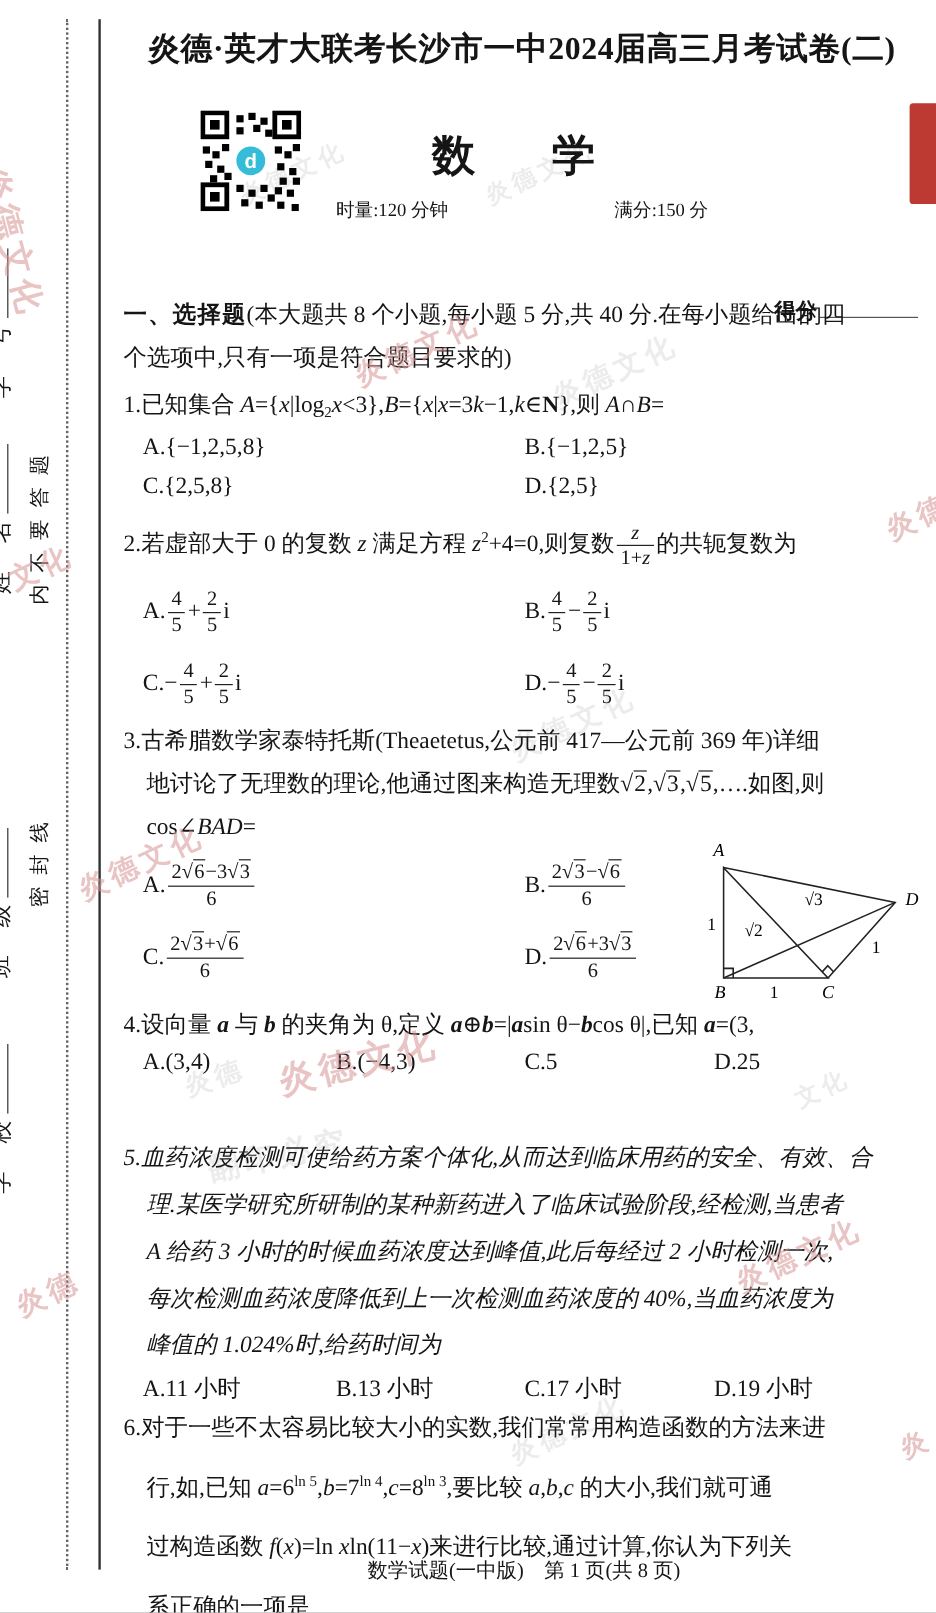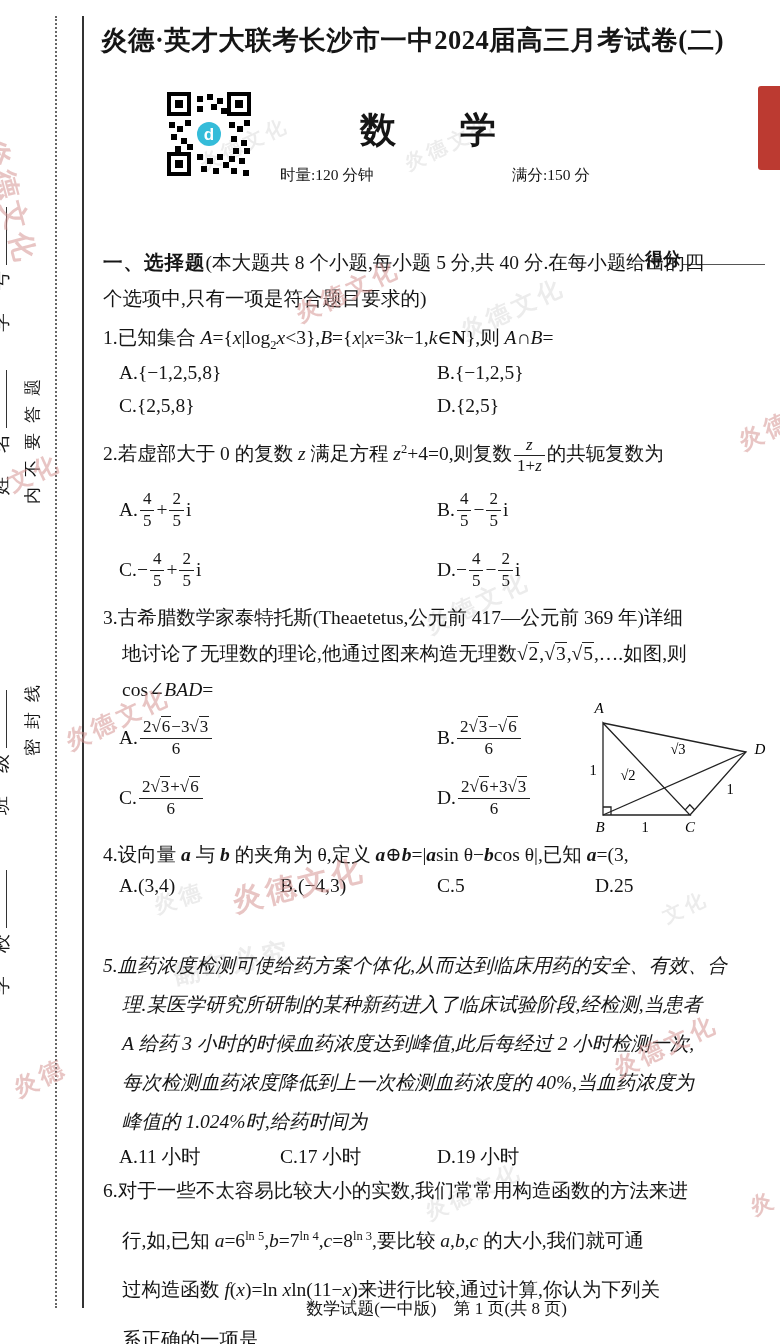--- a/index.html
+++ b/index.html
@@ -9,21 +9,21 @@
   .vline{position:absolute;top:16px;height:1292px;width:0;}
   .vline.dotted{left:55px;border-left:2px dotted #666;}
   .vline.solid{left:82px;border-left:2px solid #333;}
   .mfield{position:absolute;left:12px;height:24px;transform-origin:0 100%;transform:rotate(-90deg);
           white-space:nowrap;font-size:19px;letter-spacing:2px;}
   .mfield .blank{display:inline-block;width:58px;border-bottom:1.5px solid #333;height:18px;margin-left:4px;}
   .mseal{position:absolute;left:45px;height:24px;transform-origin:0 100%;transform:rotate(-90deg);
          white-space:nowrap;font-size:17px;letter-spacing:10px;background:#fff;padding:0 4px;}
   
   .title{position:absolute;top:22px;left:101px;width:668px;font-size:26.5px;font-weight:700;
-         letter-spacing:0.5px;white-space:nowrap;}
+         letter-spacing:0.5px;white-space:nowrap;text-align:center;}
   .qr{position:absolute;top:92px;left:167px;width:84px;height:84px;}
   .subject{position:absolute;top:106px;left:295px;width:280px;text-align:center;
            font-size:36px;font-weight:700;letter-spacing:14px;font-family:"Liberation Sans",sans-serif;}
   .examinfo{position:absolute;top:165px;left:280px;width:310px;display:flex;justify-content:space-between;gap:28px;
             font-size:15.5px;}
   .score{position:absolute;top:203px;left:645px;font-size:18px;font-weight:600;margin-top:41px;}
   .score-blank{display:inline-block;width:82px;height:20px;border-bottom:1.6px solid #555;margin-left:2px;}
   .red-stamp{position:absolute;top:86px;right:0;width:22px;height:84px;background:#bc3a31;border-radius:3px 0 0 3px;}
   
   .q{position:absolute;left:103px;width:670px;}
@@ -270,20 +270,21 @@
     </div>
 
     <div class="q q5" style="top:946px">
       <div class="qline">5.血药浓度检测可使给药方案个体化,从而达到临床用药的安全、有效、合</div>
       <div class="qline cont">理.某医学研究所研制的某种新药进入了临床试验阶段,经检测,当患者</div>
       <div class="qline cont">A 给药 3 小时的时候血药浓度达到峰值,此后每经过 2 小时检测一次,</div>
       <div class="qline cont">每次检测血药浓度降低到上一次检测血药浓度的 40%,当血药浓度为</div>
       <div class="qline cont">峰值的 1.024%时,给药时间为</div>
       <div class="opts four">
         <span class="opt">A.11 小时</span>
+        <span class="opt">B.13 小时</span>
         <span class="opt">C.17 小时</span>
         <span class="opt">D.19 小时</span>
       </div>
     </div>
 
     <div class="q q6" style="top:1158px">
       <div class="qline">6.对于一些不太容易比较大小的实数,我们常常用构造函数的方法来进</div>
       <div class="qline cont">行,如,已知 <i>a</i>=6<sup>ln 5</sup>,<i>b</i>=7<sup>ln 4</sup>,<i>c</i>=8<sup>ln 3</sup>,要比较 <i>a</i>,<i>b</i>,<i>c</i> 的大小,我们就可通</div>
       <div class="qline cont">过构造函数 <i>f</i>(<i>x</i>)=ln <i>x</i>ln(11−<i>x</i>)来进行比较,通过计算,你认为下列关</div>
       <div class="qline cont">系正确的一项是</div>

